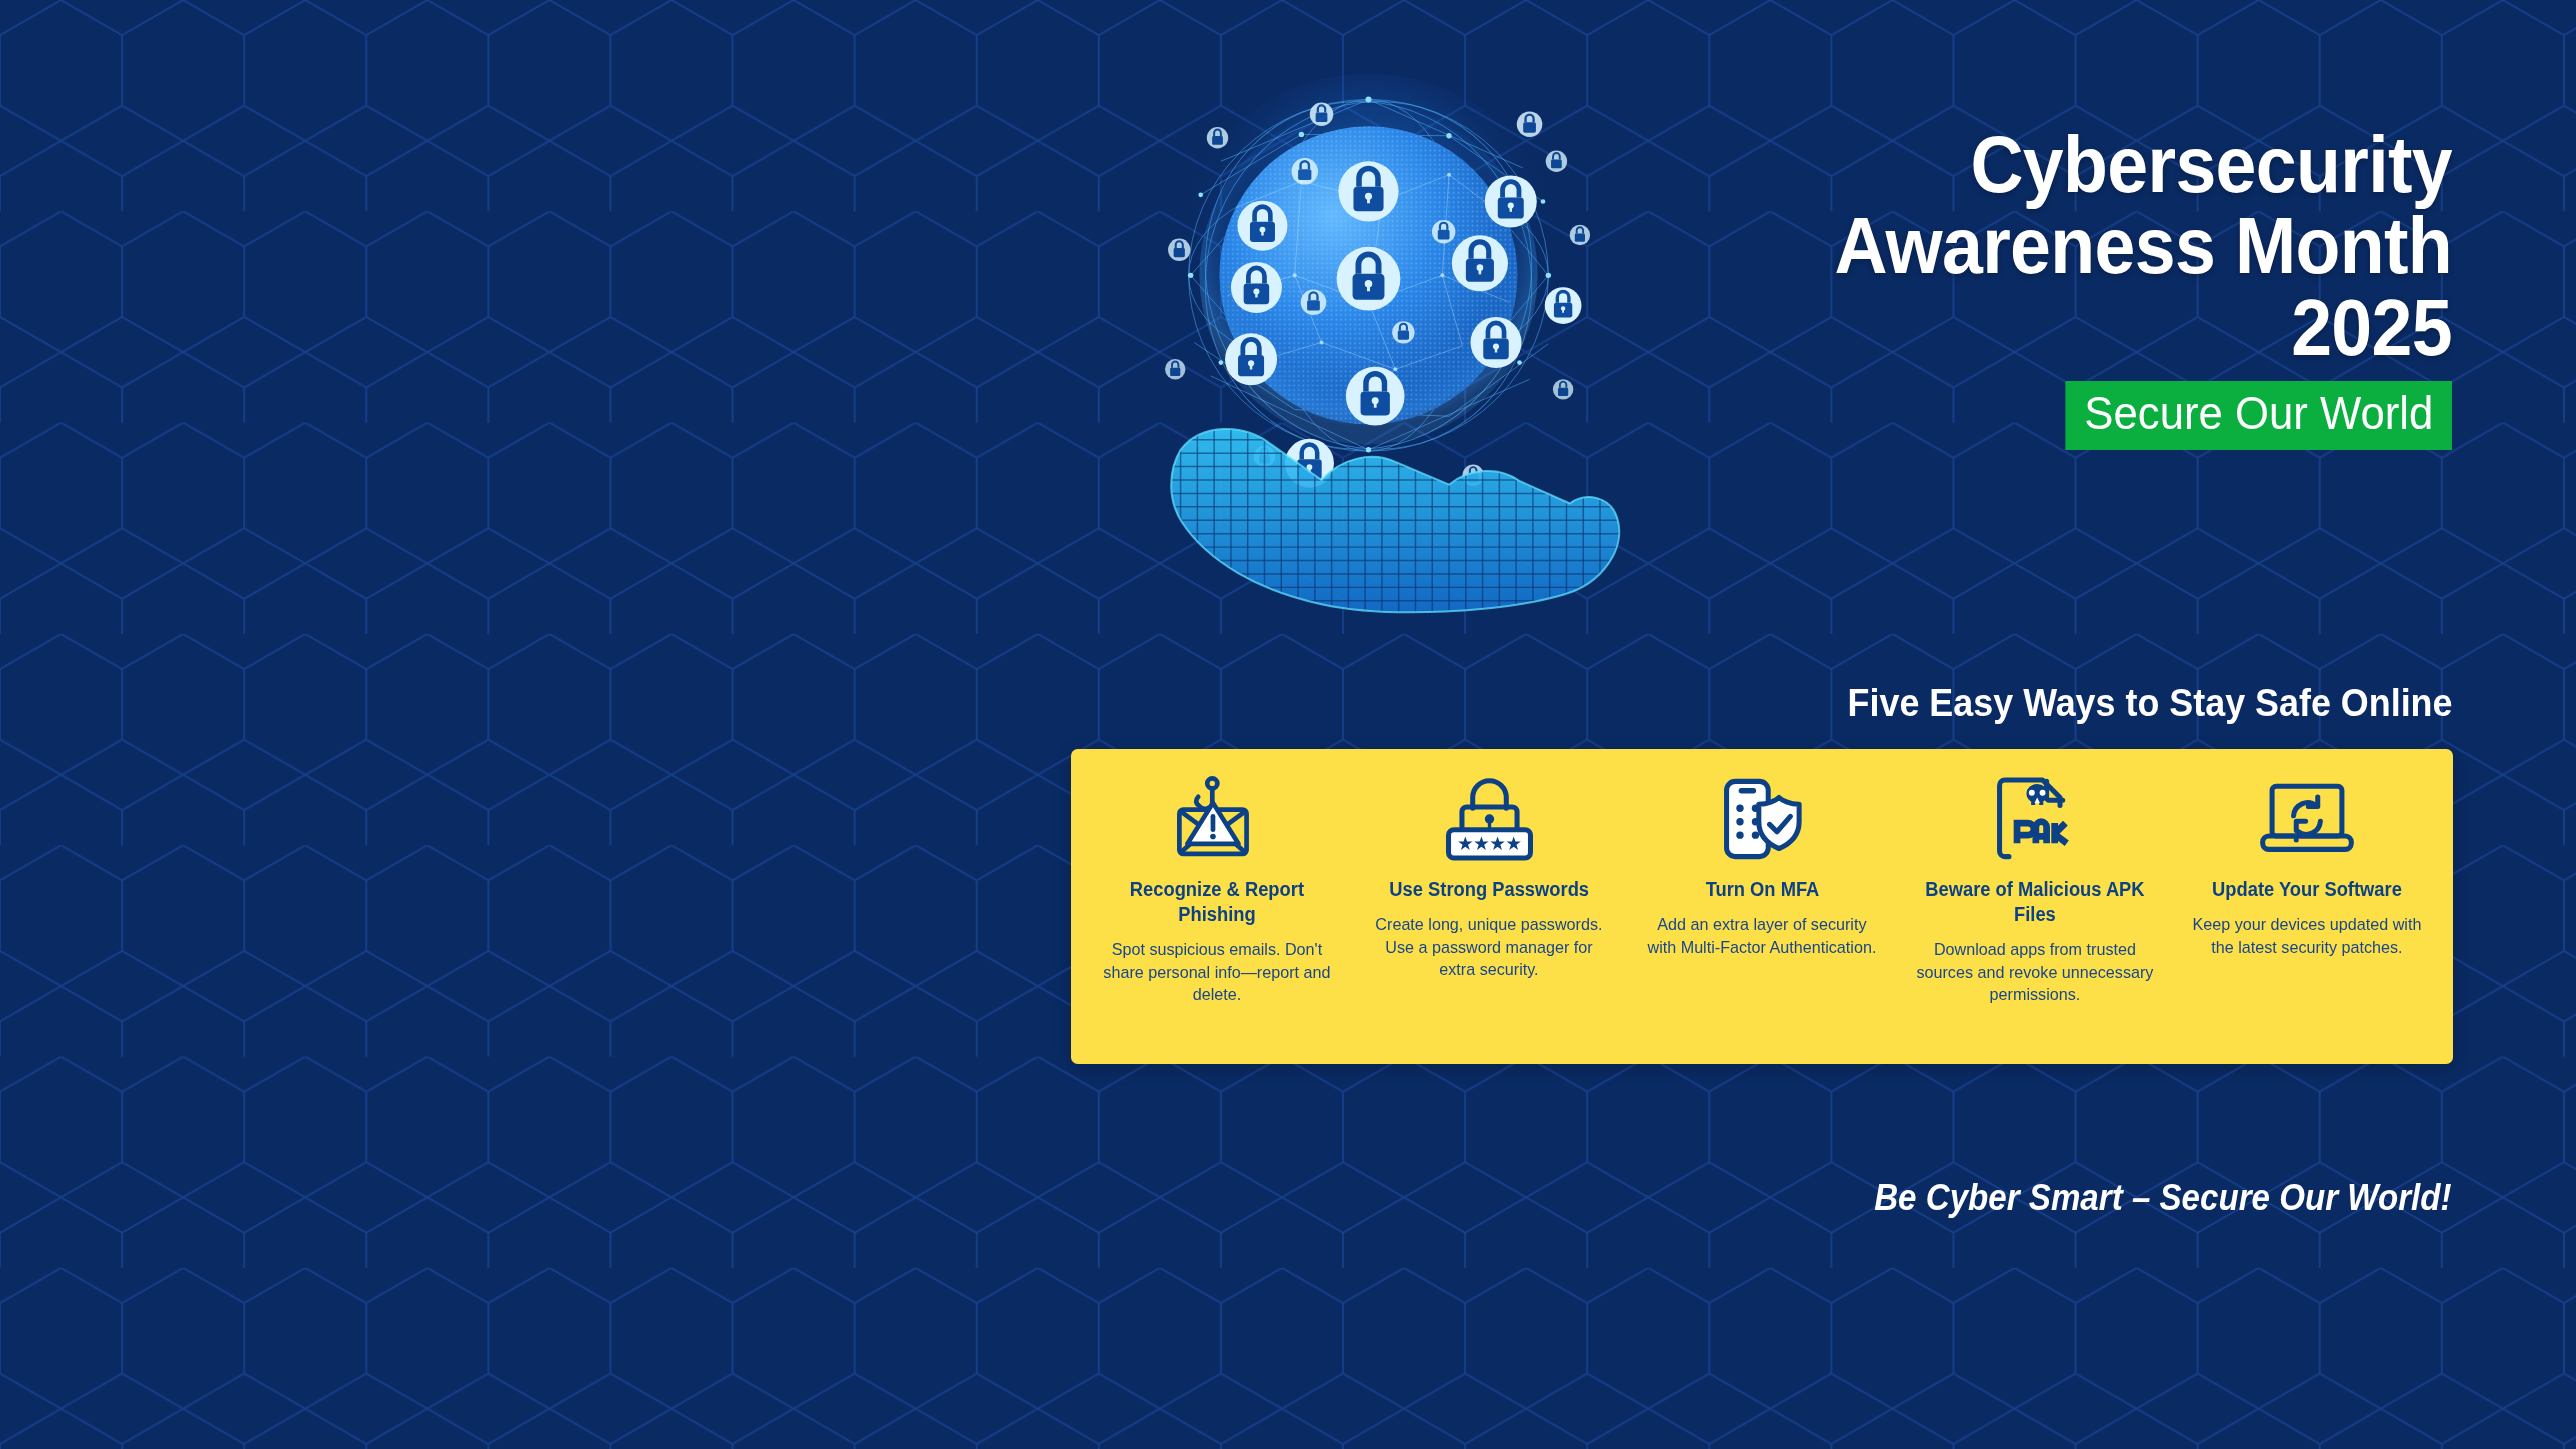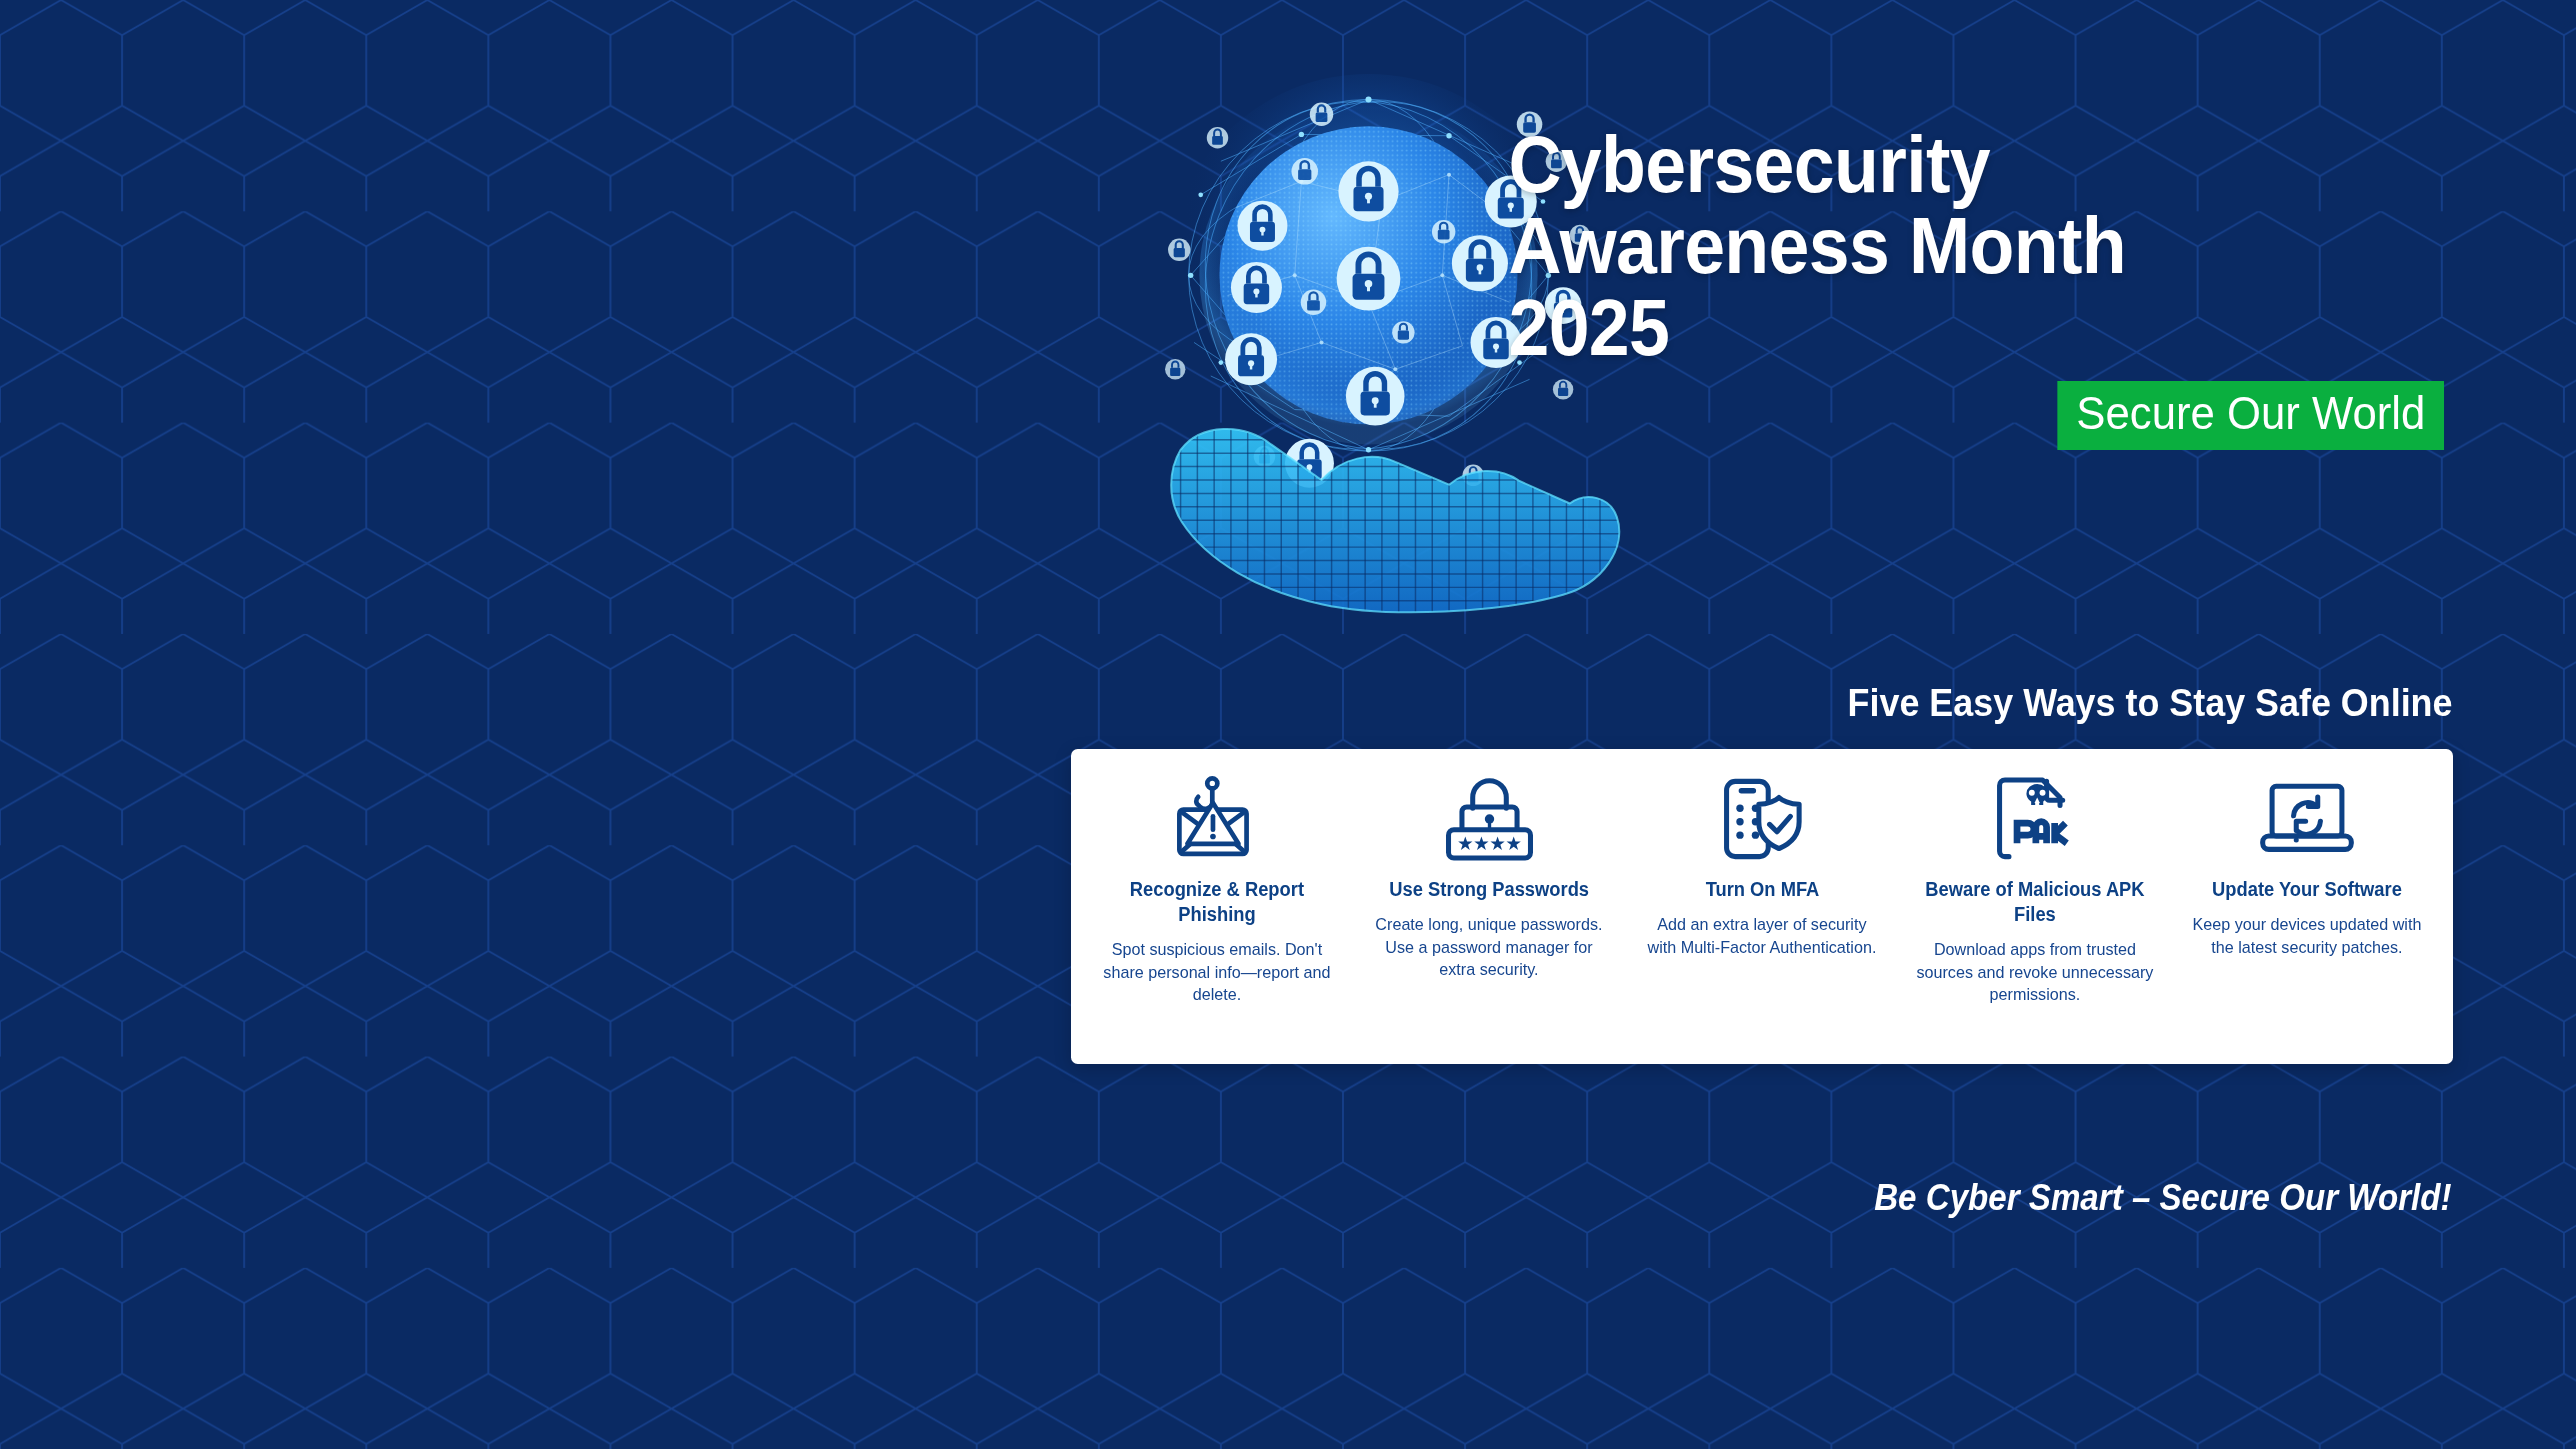--- a/index.html
+++ b/index.html
@@ -23,23 +23,23 @@
   
   #hero-art {
     position:absolute;
     left:1100px; top:74px;
     width:537px; height:557px;
   }
 
   
   #headline-block {
     position:absolute;
-    right:132px; top:124px;
+    right:124px; top:124px;
     width:1006px;
-    text-align:left;
+    text-align:right;
   }
   .headline {
     font-family:"Liberation Sans", sans-serif;
     color:#ffffff;
     font-weight:bold;
     font-size:79px;
     line-height:1.03;
     letter-spacing:-0.7px;
     transform:scaleX(0.93);
     transform-origin:right center;
@@ -71,21 +71,21 @@
     transform:scaleX(0.92);
     transform-origin:right center;
     white-space:nowrap;
   }
 
   
   #tips-card {
     position:absolute;
     left:1071px; top:749px;
     width:1382px; height:315px;
-    background:#ffffff;
+    background:#fde047;
     border-radius:6.7px;
     display:flex;
     padding:19px 9.4px 13.4px 9.4px;
     box-shadow:0 4px 17.4px rgba(0,0,0,.20);
   }
   .tip {
     flex:1 1 0;
     display:flex;
     flex-direction:column;
     align-items:center;

